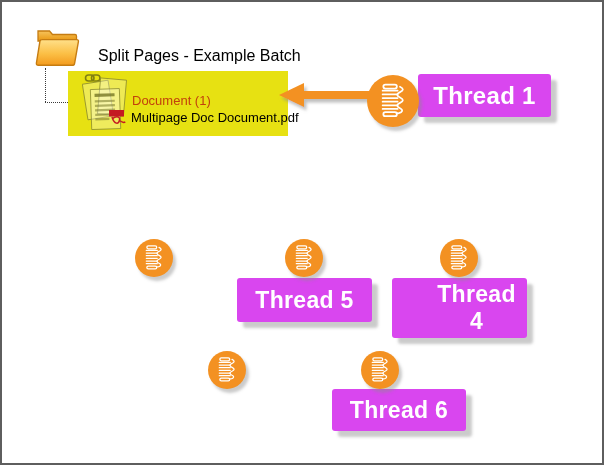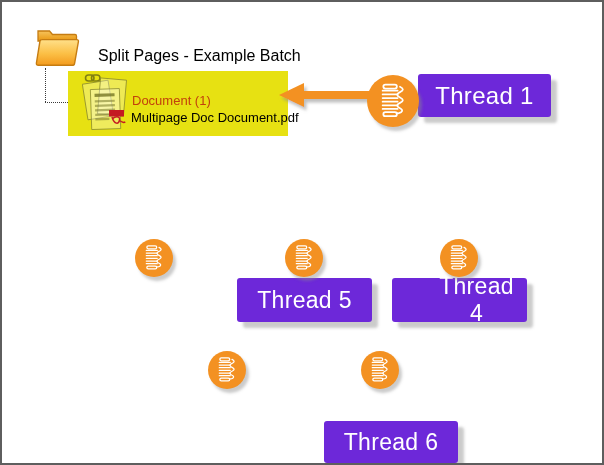--- a/index.html
+++ b/index.html
@@ -16,30 +16,30 @@
   .tree-line.h{left:43px;top:100px;width:37px;height:0;border-top:1px dotted #3a3a3a;}
   .highlight{position:absolute;left:66px;top:69px;width:220px;height:65px;background:#E7E112;}
   .docstack{position:absolute;left:80px;top:70px;width:50px;height:64px;}
   .doc-title{position:absolute;left:130px;top:91px;font-size:13px;color:#c2410c;white-space:nowrap;}
   .doc-file{position:absolute;left:129px;top:108px;font-size:13px;color:#000;white-space:nowrap;}
   
   .arrow{position:absolute;left:268px;top:72px;width:120px;height:44px;}
   
   .thread-btn{
     position:absolute;display:flex;align-items:center;justify-content:center;
-    background:#6d28d9;color:#fff;font-weight:normal;font-size:23px;letter-spacing:.3px;
+    background:#d946ef;color:#fff;font-weight:bold;font-size:23px;letter-spacing:.3px;
     border-radius:3px;box-shadow:6px 6px 3px rgba(140,140,140,.45);z-index:2;
     border:none;cursor:default;font-family:"Liberation Sans", sans-serif;
   }
   .btn-t1{left:416px;top:72px;width:133px;height:43px;font-size:24px;}
   .btn-t2{left:85px; top:276px;width:135px;height:44px;}
   .btn-t3{left:235px;top:276px;width:135px;height:44px;}
-  .btn-t4{left:390px;top:276px;width:135px;height:44px;padding-left:40px;}
+  .btn-t4{left:390px;top:276px;width:135px;height:60px;padding-left:40px;}
   .btn-t5{left:158px;top:387px;width:134px;height:42px;}
-  .btn-t6{left:322px;top:387px;width:134px;height:42px;margin-top:32px;}
+  .btn-t6{left:330px;top:387px;width:134px;height:42px;}
   .spool-circle{
     position:absolute;border-radius:50%;background:#F39122;z-index:3;
     box-shadow:3px 4px 3px rgba(140,140,140,.45);
     display:flex;align-items:center;justify-content:center;
   }
   .circ-t1{left:365px;top:73px;width:52px;height:52px;}
   .circ-t2{left:133px;top:237px;width:38px;height:38px;}
   .circ-t3{left:283px;top:237px;width:38px;height:38px;}
   .circ-t4{left:438px;top:237px;width:38px;height:38px;}
   .circ-t5{left:206px;top:349px;width:38px;height:38px;}

